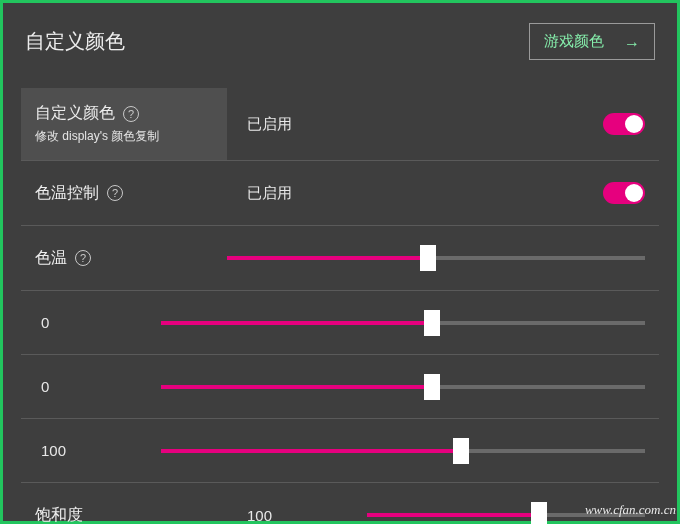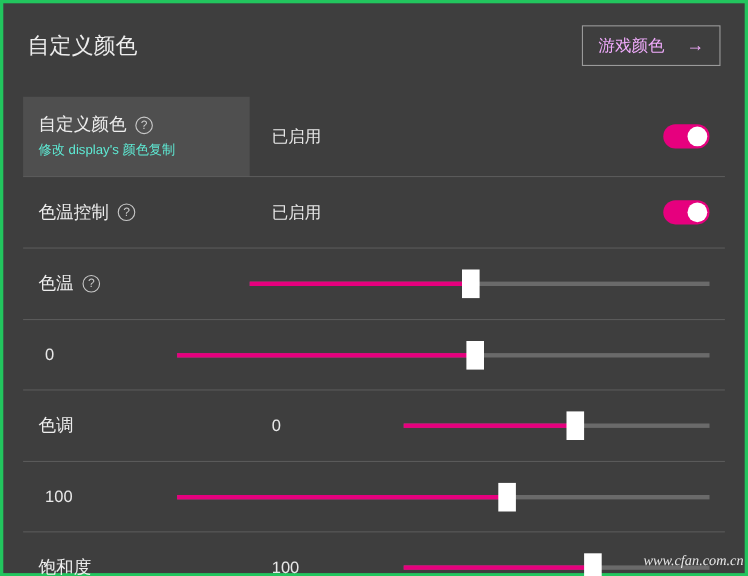--- a/index.html
+++ b/index.html
@@ -29,21 +29,21 @@
       font-weight: normal;
       color: #ededed;
     }
     .game-color-btn {
       display: flex;
       align-items: center;
       gap: 20px;
       border: 1px solid #9a9a9a;
       padding: 8px 14px;
       cursor: pointer;
-      color: #f0abfc;
+      color: #86efac;
       font-size: 15px;
     }
     .game-color-btn .arrow {
       font-size: 16px;
     }
     .rows {
       padding: 0 18px;
     }
     .row {
       display: flex;
@@ -75,21 +75,21 @@
     .row.tall .label-col { min-height: 72px; }
     .label-text {
       display: flex;
       align-items: center;
       gap: 8px;
       font-size: 16px;
       color: #ededed;
     }
     .label-sub {
       font-size: 12px;
-      color: #5eead4;
+      color: #e5e5e5;
       margin-top: 4px;
     }
     .help-icon {
       display: inline-flex;
       align-items: center;
       justify-content: center;
       width: 16px;
       height: 16px;
       border: 1.5px solid #c8c8c8;
       border-radius: 50%;
@@ -230,25 +230,20 @@
       <div class="control-col">
         <div class="slider">
           <div class="slider-track"></div>
           <div class="slider-fill" style="width: 56%;"></div>
           <div class="slider-thumb" style="left: 56%;"></div>
         </div>
       </div>
     </div>
 
     <div class="row">
-      <div class="label-col">
-        <div class="label-text">
-          <span>色调</span>
-        </div>
-      </div>
       <div class="value-col">0</div>
       <div class="control-col">
         <div class="slider">
           <div class="slider-track"></div>
           <div class="slider-fill" style="width: 56%;"></div>
           <div class="slider-thumb" style="left: 56%;"></div>
         </div>
       </div>
     </div>
 

